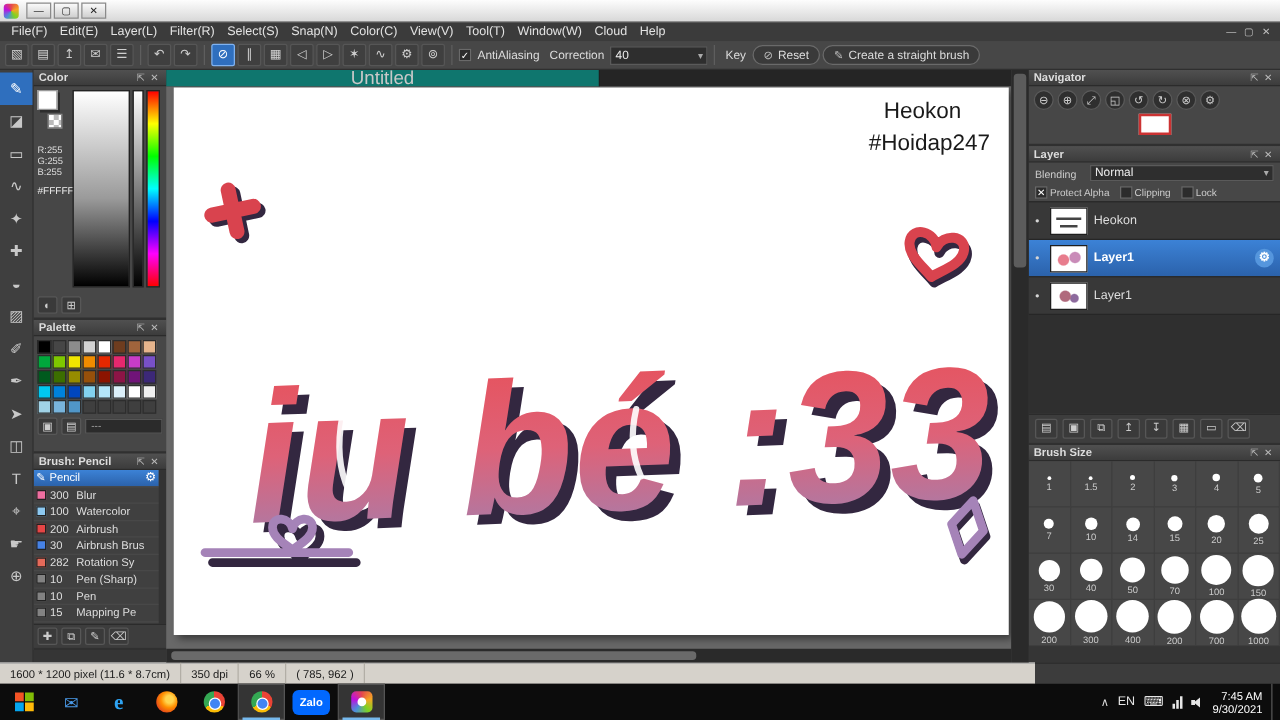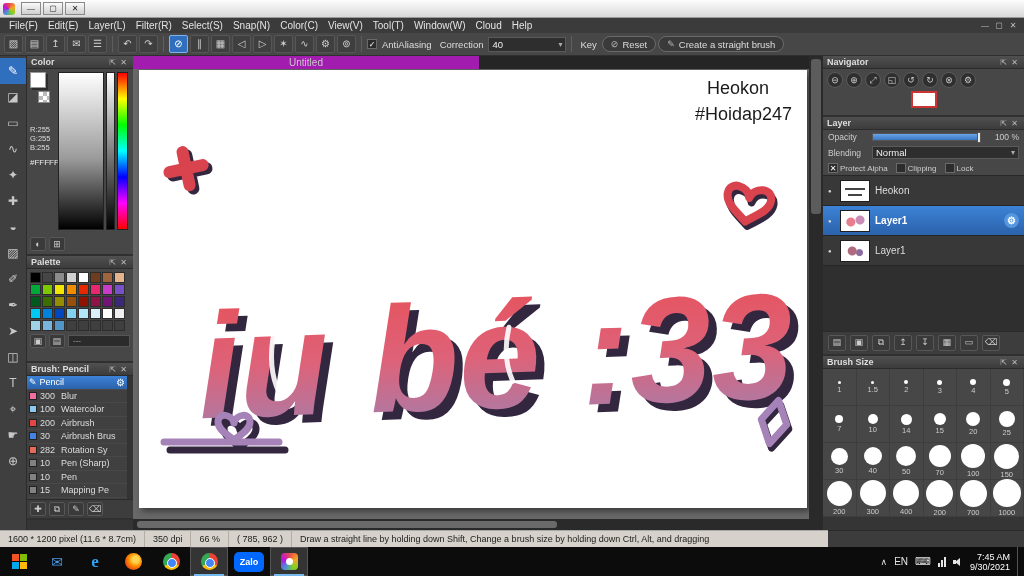--- a/index.html
+++ b/index.html
@@ -45,21 +45,21 @@
 .phead{height:13px;background:linear-gradient(#505050,#3c3c3c);border-bottom:1px solid #2b2b2b;display:flex;align-items:center;padding:0 4px;flex:none}
 .ptitle{font-size:9px;font-weight:bold;color:#ddd;flex:1;white-space:nowrap;overflow:hidden}
 .picon{font-size:8px;color:#bbb;width:11px;text-align:center}
 .pbtn{width:16px;height:14px;background:#3a3a3a;border:1px solid #575757;border-radius:2px;color:#ccc;font-size:9px;line-height:12px;text-align:center}
 
 
 .color-body{display:flex;gap:2px;padding:3px;flex:1}
 .color-left{width:26px;display:flex;flex-direction:column}
 .fg-swatch{width:16px;height:16px;background:#fff;border:1px solid #999;box-shadow:2px 2px 0 #2d2d2d}
 .trans-swatch{width:12px;height:12px;margin:3px 0 0 8px;background:repeating-conic-gradient(#bbb 0 25%,#fff 0 50%) 0 0/8px 8px;border:1px solid #888}
-.rgb-lines{margin-top:22px;font-size:7.5px;color:#ddd;line-height:9px}
+.rgb-lines{margin-top:12px;font-size:7.5px;color:#ddd;line-height:9px}
 .hexval{margin-top:6px;font-size:8px;color:#eee}
 .sv-box{width:46px;height:158px;background:linear-gradient(#ffffff,#9a9a9a 55%,#000);border:1px solid #222}
 .val-bar{width:9px;height:158px;background:linear-gradient(#fff,#000);border:1px solid #222}
 .hue-bar{width:11px;height:158px;background:linear-gradient(#f00,#ff0,#0f0,#0ff,#00f,#f0f,#f00);border:1px solid #222}
 .color-foot{display:flex;gap:3px;padding:0 3px 3px}
 
 
 .palette-grid{display:grid;grid-template-columns:repeat(8,11px);grid-auto-rows:11px;gap:1px;padding:3px}
 .swatch{border:1px solid #2d2d2d}
 .swatch.empty{background:#3f3f3f}
@@ -73,21 +73,21 @@
 .chip{width:8px;height:8px;border:1px solid #222;flex:none}
 .bicon{font-size:9px;color:#fff;flex:none}
 .bsize{width:18px;flex:none;text-align:left}
 .bname{flex:1;overflow:hidden;text-overflow:ellipsis}
 .bgear{font-size:10px;color:#fff;flex:none}
 .panel-foot{display:flex;gap:3px;padding:2px 3px;background:#3d3d3d;border-top:1px solid #2b2b2b}
 
 
 .canvasarea{width:676px;display:flex;flex-direction:column;background:#686868}
 .tabbar{height:13px;background:#252525;display:flex;flex:none}
-.tab{width:347px;background:#a21caf;color:#c8c8c8;font-size:10px;text-align:center;line-height:13px;border-right:1px solid #1e1e1e}
+.tab{width:347px;background:#0f766e;color:#c8c8c8;font-size:15px;text-align:center;line-height:13px;border-right:1px solid #1e1e1e}
 .viewport{position:relative;height:450px;flex:none;overflow:hidden}
 .doc-canvas{position:absolute;left:6px;top:1px;width:668px;height:438px;background:#fff;box-shadow:3px 3px 6px rgba(0,0,0,.45)}
 .hscroll{height:11px;background:#2a2a2a;position:relative;flex:none}
 .hthumb{position:absolute;left:4px;top:2px;width:420px;height:7px;background:#6a6a6a;border-radius:3px}
 .vscrollstrip{width:14px;background:#2a2a2a;position:relative}
 .vthumb{position:absolute;left:2px;top:3px;width:10px;height:155px;background:#5c5c5c;border-radius:3px}
 
 
 .nav-icons{display:flex;gap:3px;padding:3px 4px 1px}
 .nbtn{width:16px;height:16px;border-radius:50%;background:#2f2f2f;border:1px solid #5a5a5a;color:#ccc;font-size:9px;line-height:14px;text-align:center}
@@ -496,28 +496,20 @@
         </div>
       </div>
 
       <div class="panel" style="height:239px">
         <div class="phead">
           <span class="ptitle">Layer</span>
           <span class="picon">⇱</span>
           <span class="picon">✕</span>
         </div>
         <div class="lrow">
-          <span class="llabel">Opacity</span>
-          <div class="slider">
-              <div class="fill"></div>
-              <div class="knob"></div>
-            </div>
-          <span class="opval">100 %</span>
-        </div>
-        <div class="lrow">
           <span class="llabel">Blending</span>
           <div class="combo blend">
             <span style="flex:1">Normal</span>
             <span class="arrow">▾</span>
           </div>
         </div>
         <div class="lrow" id="layer-checks">
             <span class="lcheck">
               <span class="cbox on">✕</span>
               <span class="clabel">Protect Alpha</span>
@@ -671,21 +663,20 @@
       <div class="colfill"></div>
     </div>
   </div>
 
   <div class="statusbar">
     <div class="statuslight">
       <span class="seg">1600 * 1200 pixel  (11.6 * 8.7cm)</span>
       <span class="seg">350 dpi</span>
       <span class="seg">66 %</span>
       <span class="seg">( 785, 962 )</span>
-      <span class="seg hint">Draw a straight line by holding down Shift, Change a brush size by holding down Ctrl, Alt, and dragging</span>
     </div>
     <div class="statusdark"></div>
   </div>
 
   <div class="taskbar">
     <div class="task-icon">
         <span class="startlogo">
           <i></i>
           <i></i>
           <i></i>

